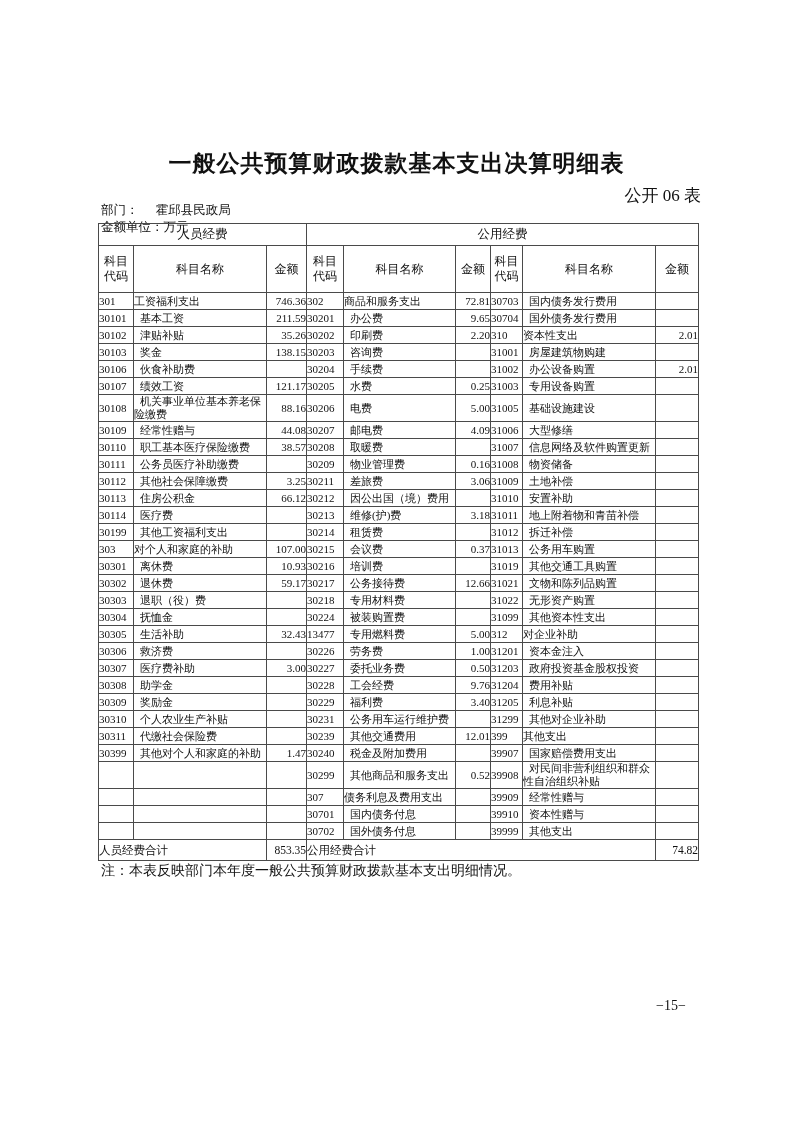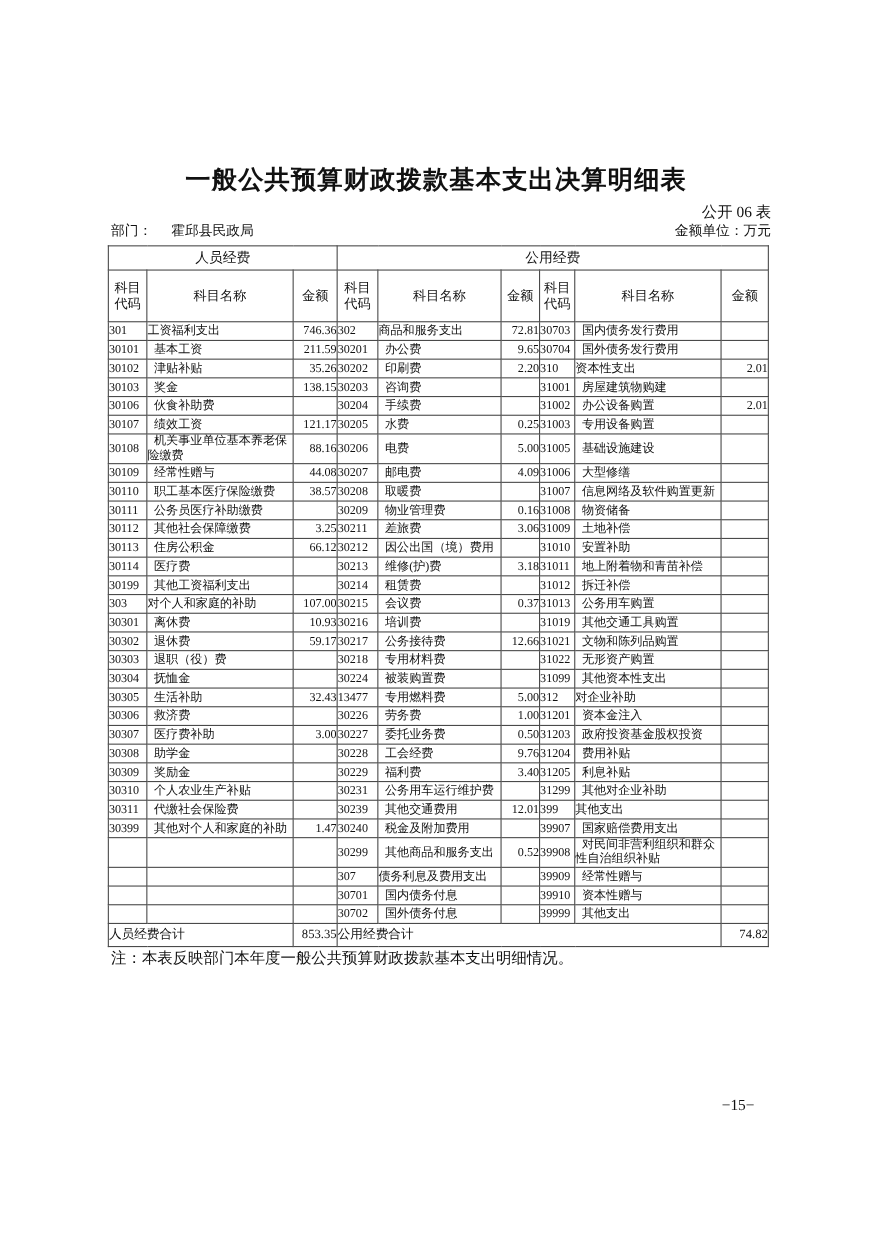--- a/index.html
+++ b/index.html
@@ -14,26 +14,27 @@
   .page{position:absolute;inset:0;border-radius:11px;}
 
   .doc-title{
     position:absolute;top:148px;left:0;width:793px;
     text-align:center;
     font-family:"Liberation Sans","DejaVu Sans",sans-serif;
     font-weight:bold;font-size:23px;letter-spacing:1px;
   }
   .table-no{
     position:absolute;top:184px;left:101px;width:600px;
-    text-align:right;font-size:14px;
+    text-align:right;font-size:17px;
   }
   .meta-line{
     position:absolute;top:202px;left:101px;width:600px;
-    display:flex;justify-content:space-between;
+    display:flex;justify-content:center;
     font-size:12.5px;
+    flex-direction:column;
   }
   .meta-left .dep-name{margin-left:14px;}
 
   .table-wrap{position:absolute;top:223px;left:98px;width:600px;}
   table.budget{
     border-collapse:collapse;table-layout:fixed;width:600px;
     font-size:11px;line-height:13px;
   }
   table.budget td, table.budget th{
     border:1px solid #4a4a4a;

